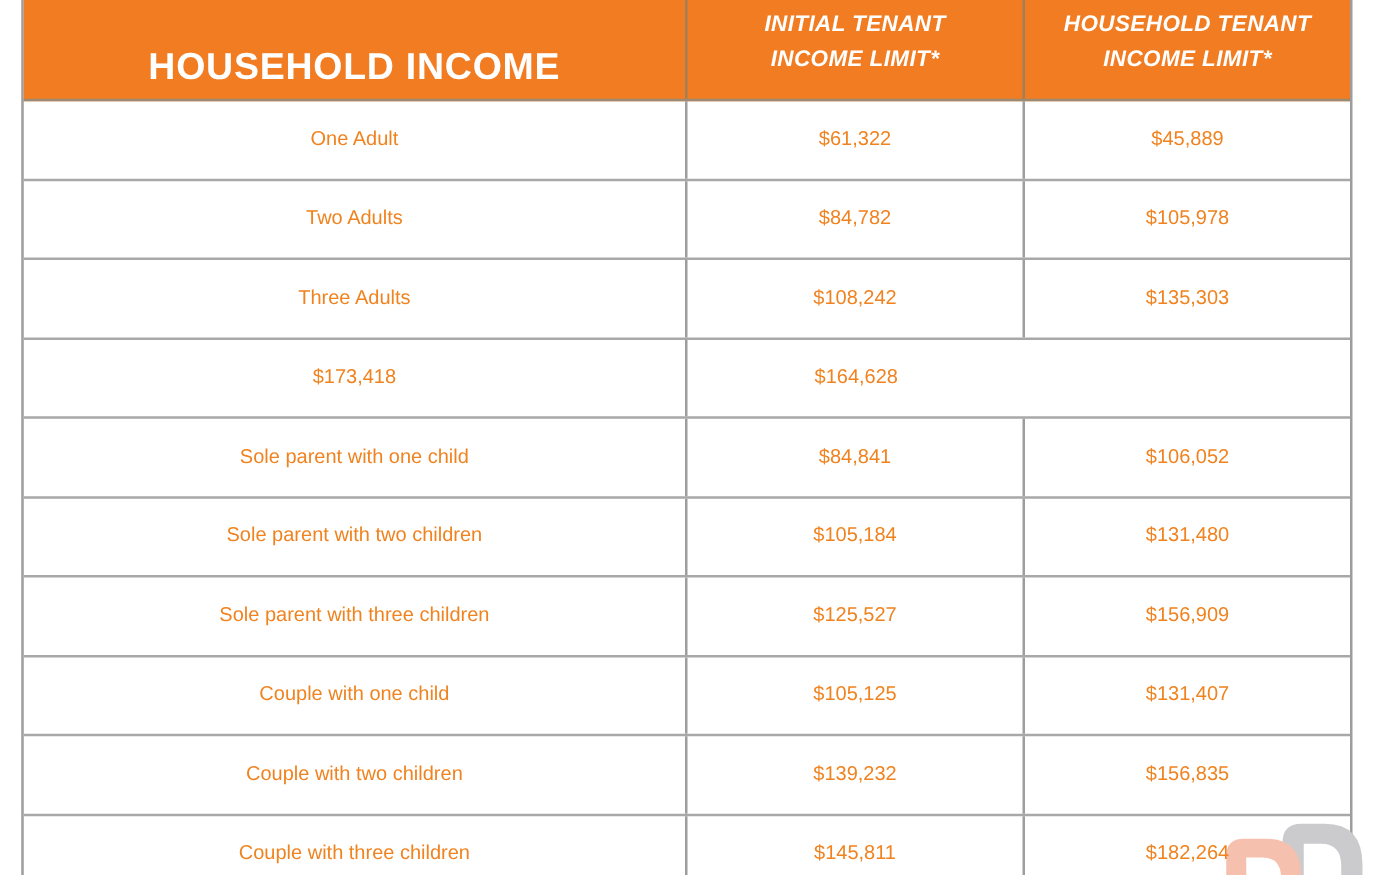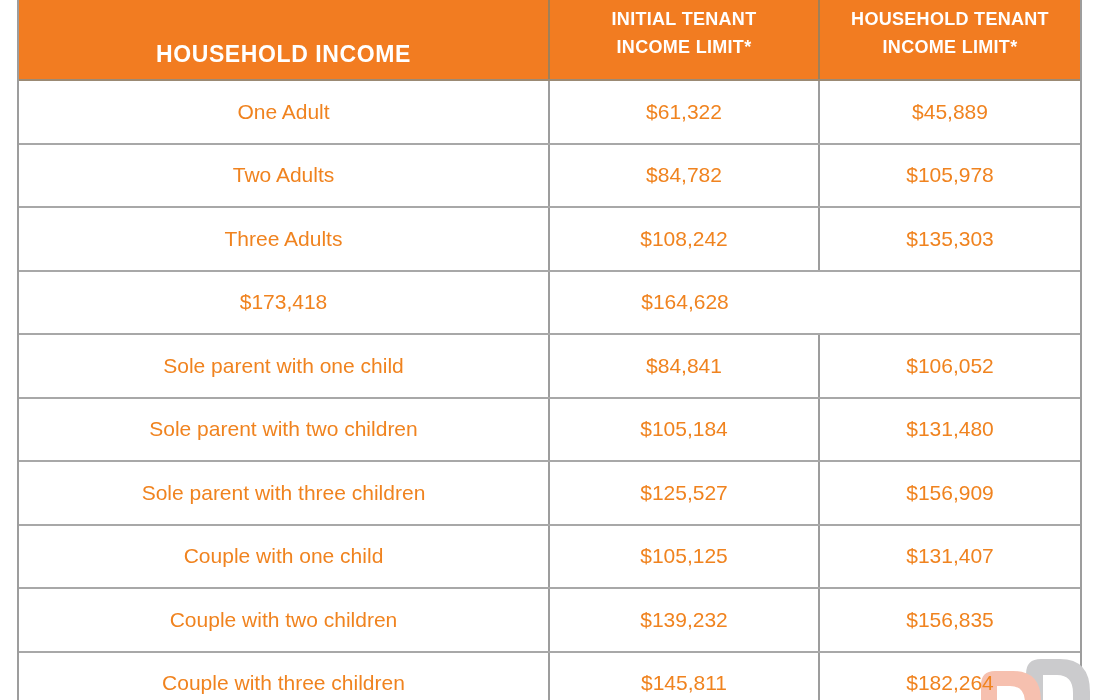--- a/index.html
+++ b/index.html
@@ -17,27 +17,27 @@
   }
   .row-header{height:95px;background:#f27c21;border-bottom-color:#9b8a74;}
   .row-data{height:63.5px;background:transparent;}
   .cell{
     display:flex;flex-direction:column;align-items:center;justify-content:center;
     box-sizing:border-box;text-align:center;
   }
   .cell.has-divider{border-right:2px solid #9d9d9d;}
   .row-header .cell.has-divider{border-right-color:#a08058;}
   .h-main{
-    color:#ffffff;font-weight:700;font-size:23px;letter-spacing:.6px;line-height:26px;margin-top:43px;
+    color:#ffffff;font-weight:700;font-size:30px;letter-spacing:.6px;line-height:26px;margin-top:43px;
   }
   .h-sub{
-    color:#ffffff;font-weight:700;font-size:18px;letter-spacing:.3px;line-height:28px;
+    color:#ffffff;font-weight:700;font-size:18px;letter-spacing:.3px;line-height:28px;font-style:italic;
   }
   .cell-text{
-    color:#f0831f;font-size:21px;line-height:24px;position:relative;z-index:3;
+    color:#f0831f;font-size:16px;line-height:24px;position:relative;z-index:3;
   }
   .watermark{
     position:absolute;left:958px;top:655px;width:142px;height:45px;z-index:2;
   }
 </style>
 </head>
 <body>
 
 <div class="stage">
 

